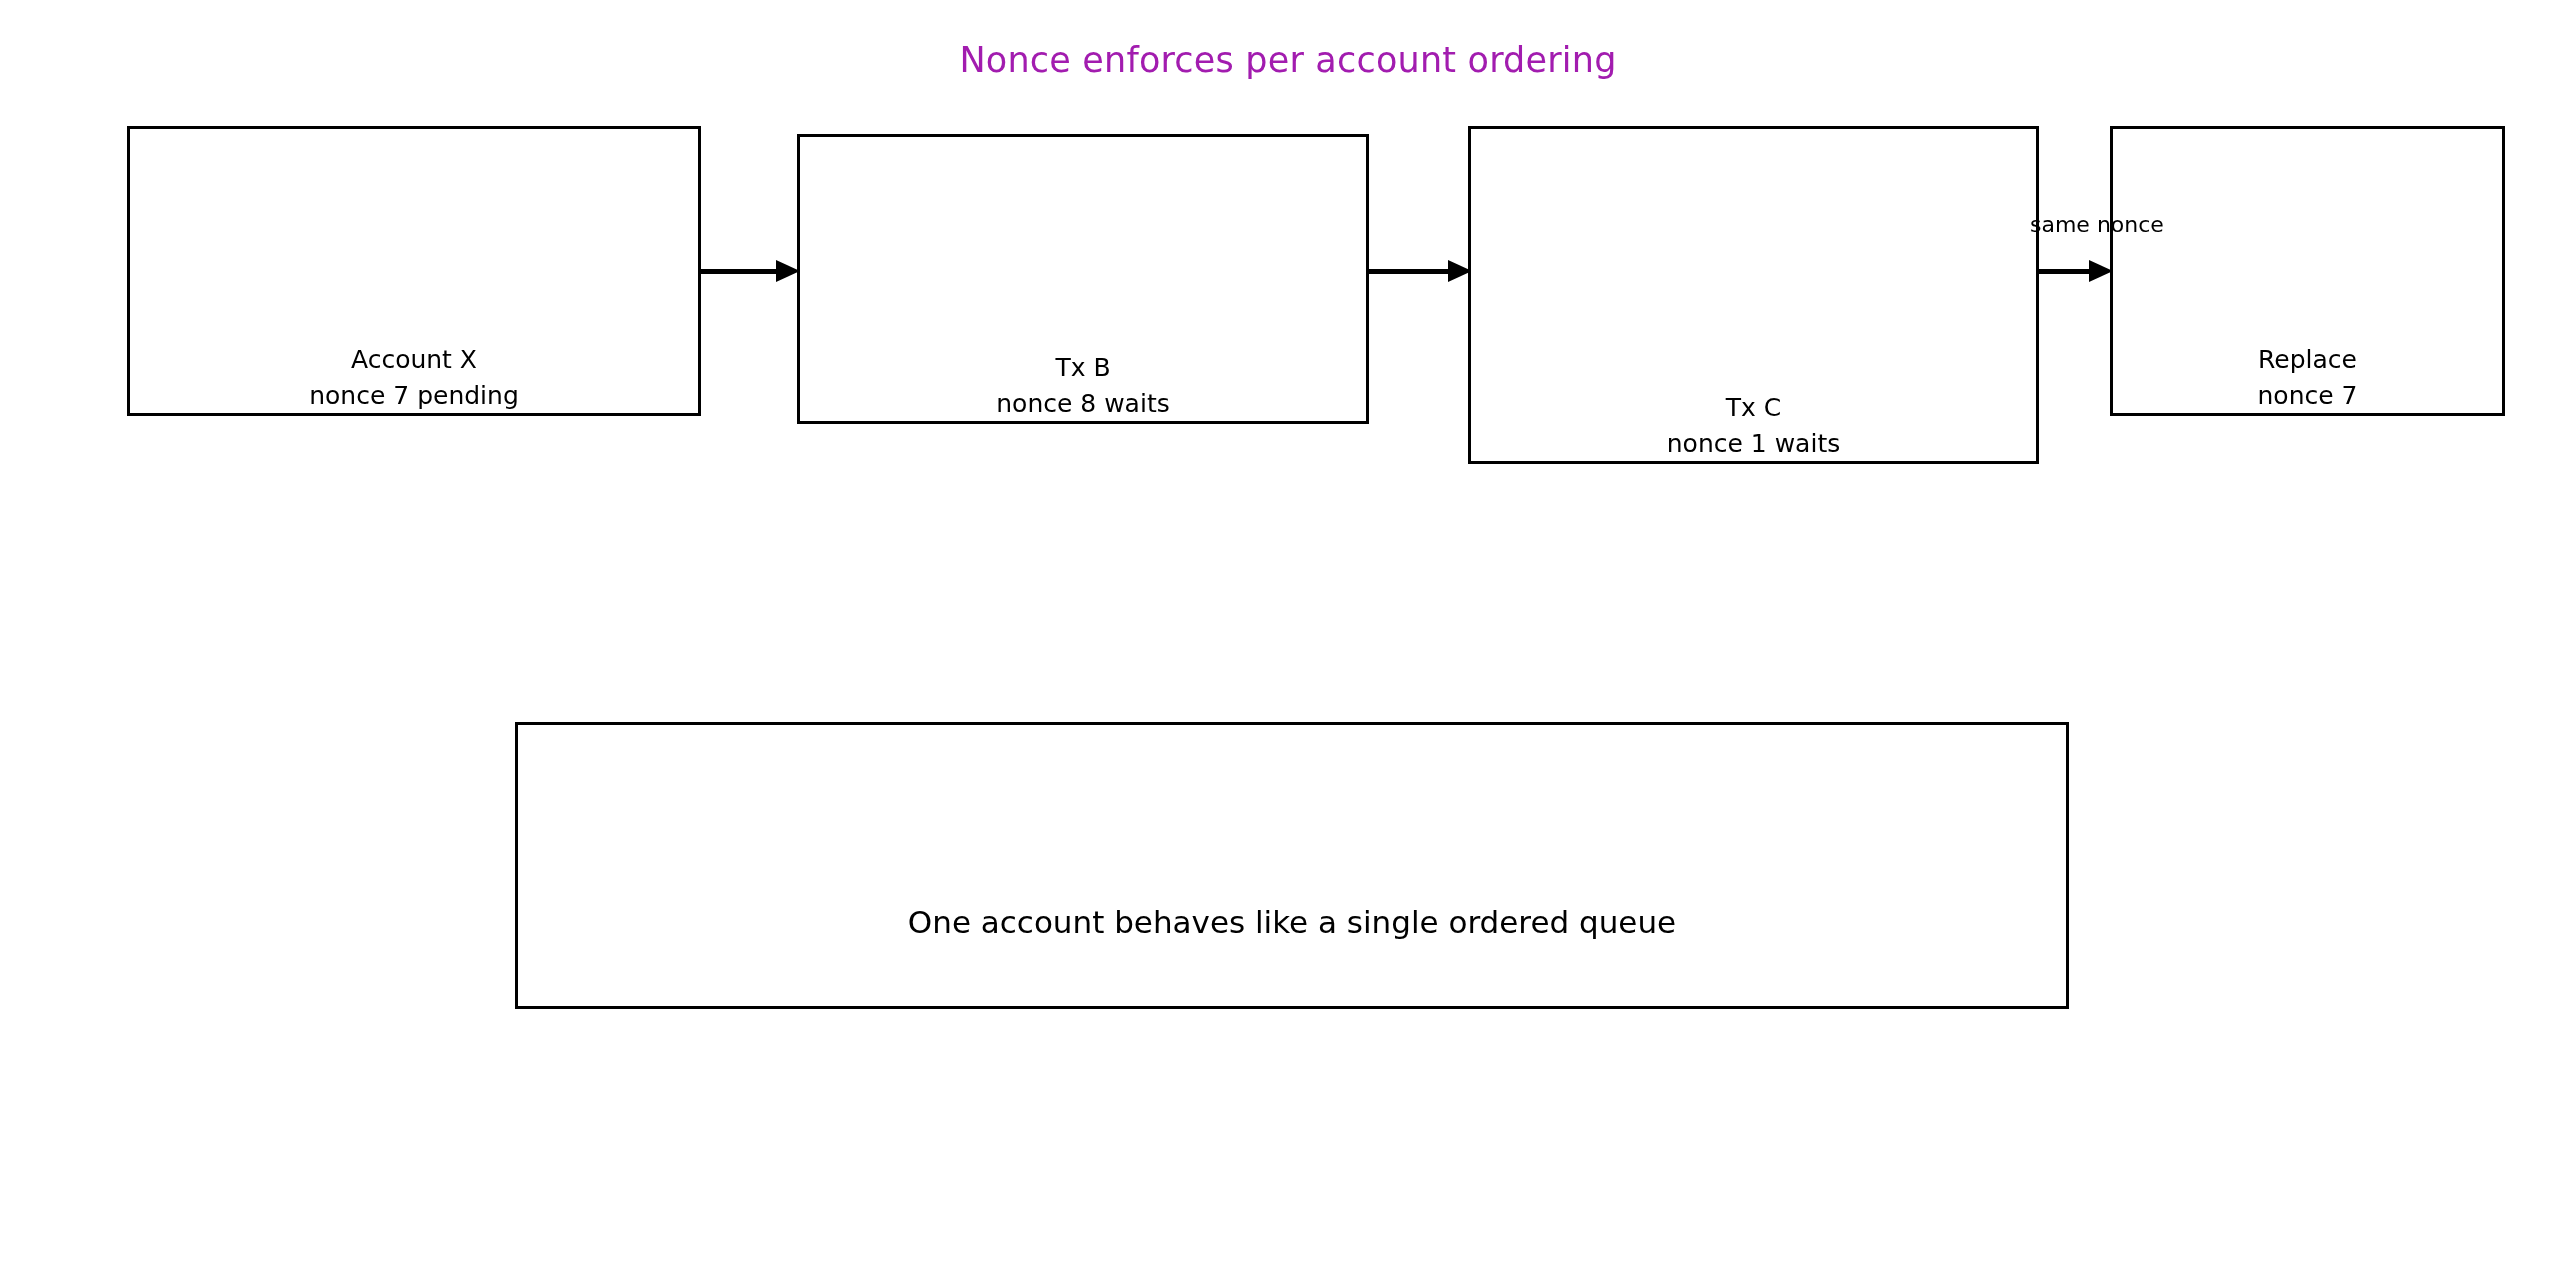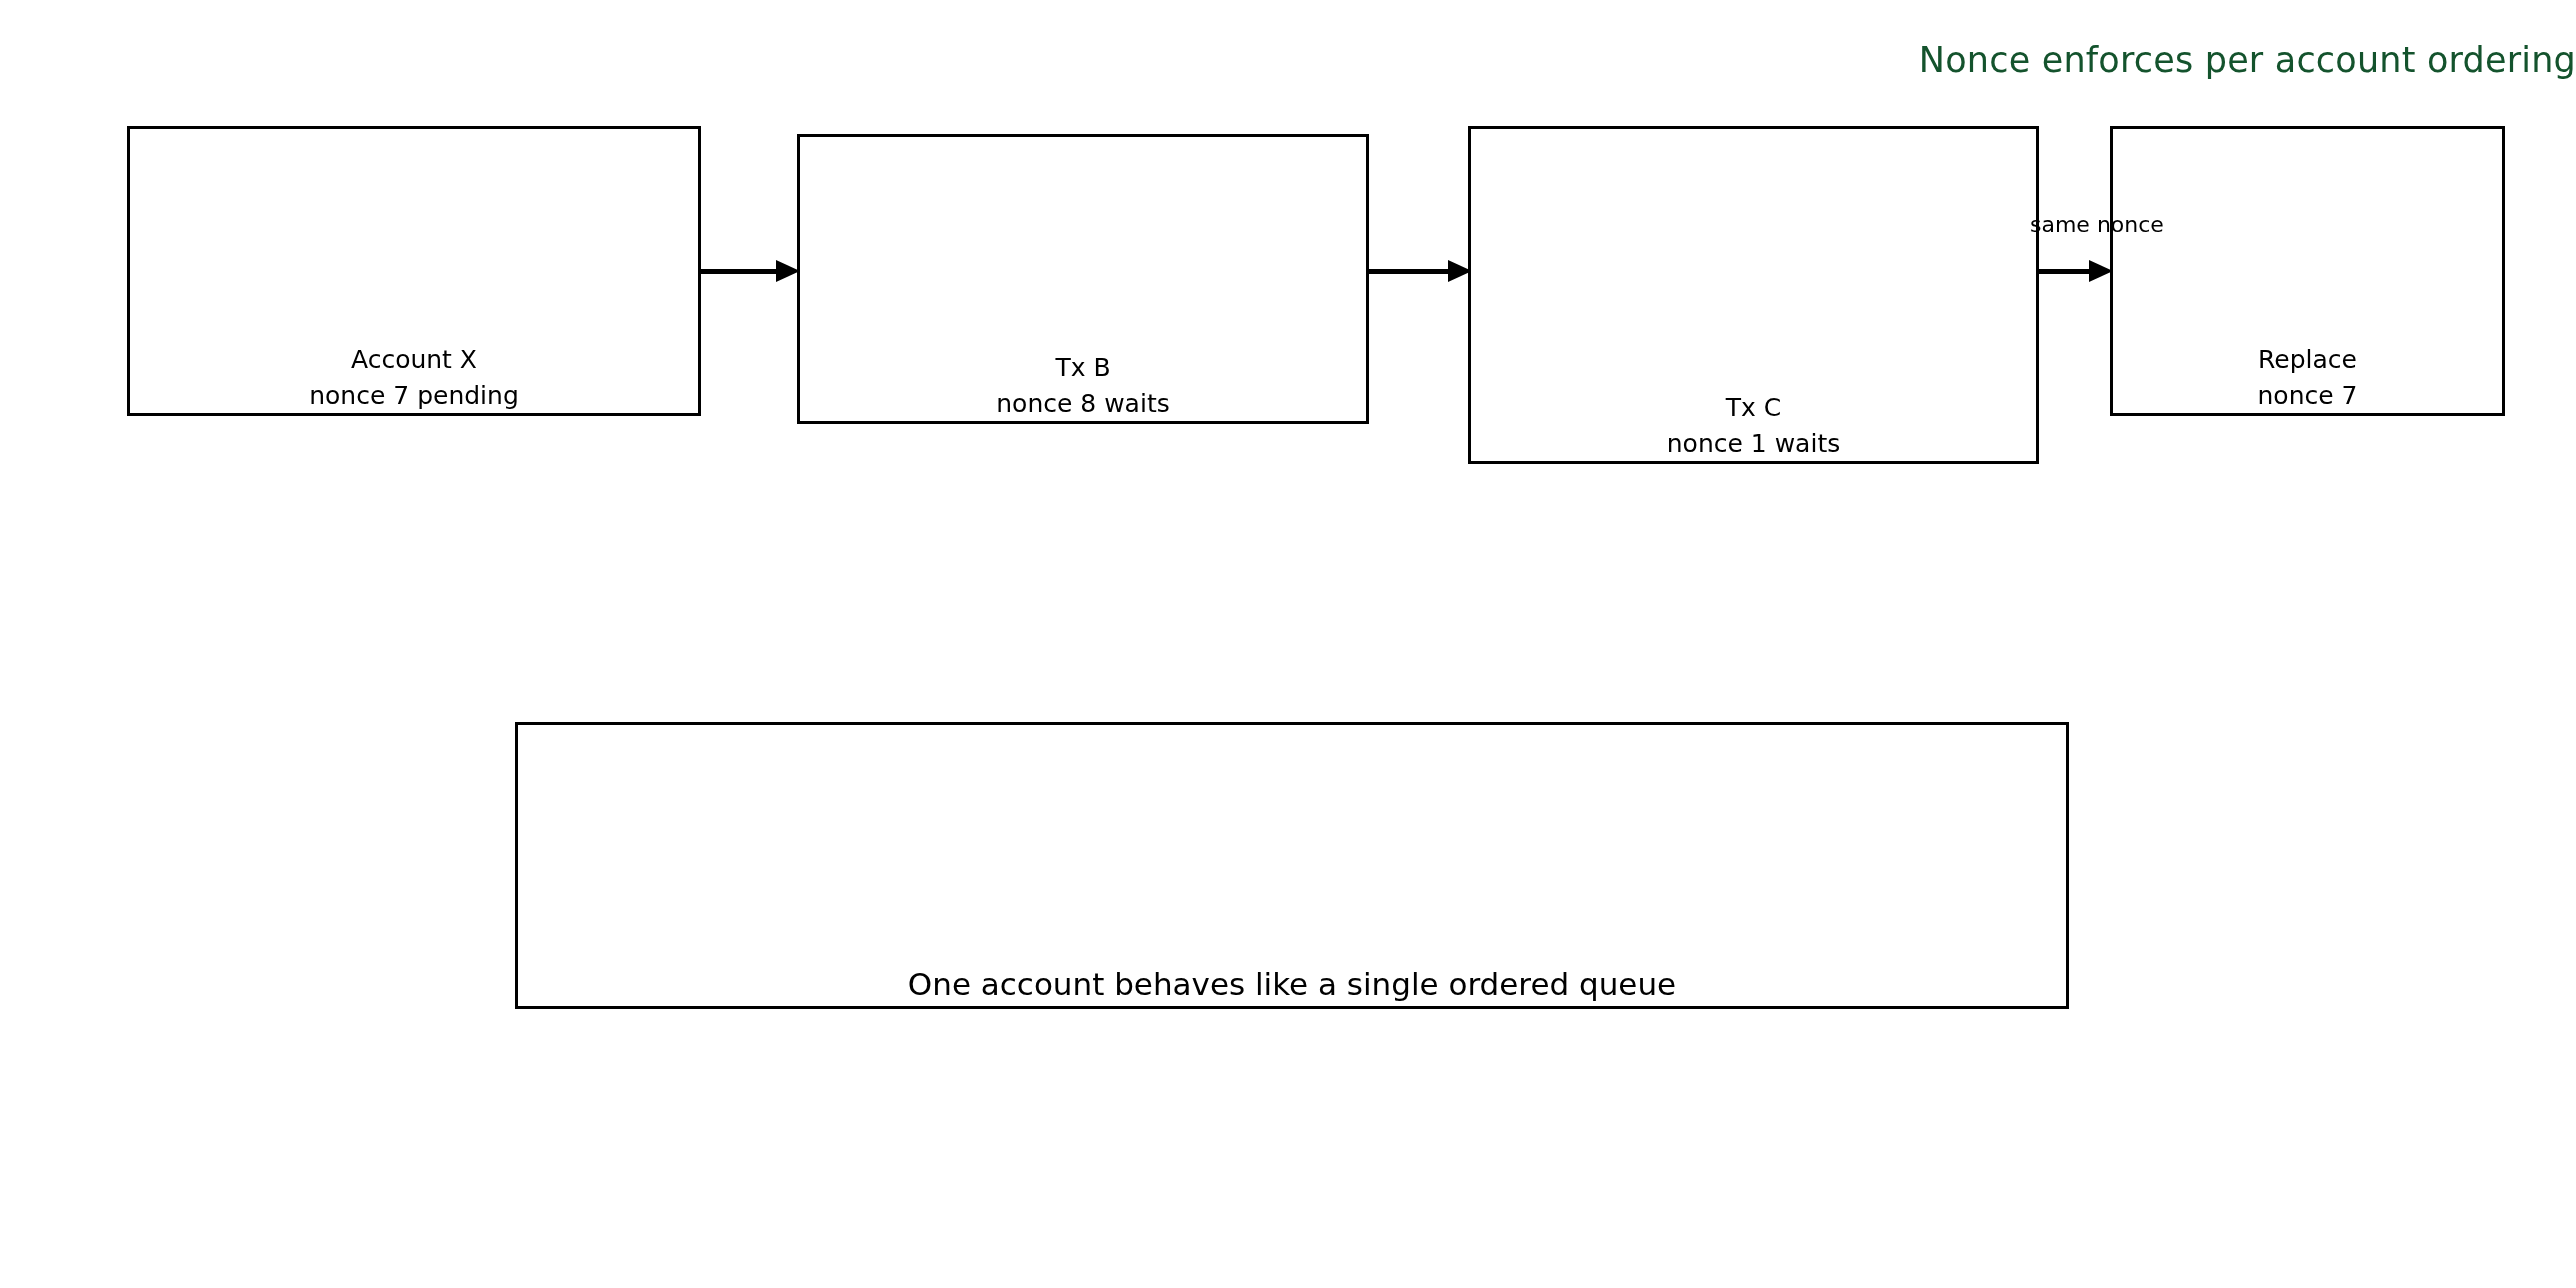--- a/index.html
+++ b/index.html
@@ -16,23 +16,23 @@
     font-family: "DejaVu Sans", "Liberation Sans", sans-serif;
     overflow: hidden;
   }
 
   
   .diagram-title {
     position: absolute;
     left: 0;
     top: 40px;
     width: 2576px;
-    text-align: right;
+    text-align: center;
     font-size: 35px;
-    color: #14532d;
+    color: #a21caf;
     letter-spacing: 0.2px;
     white-space: nowrap;
   }
 
   
   .node {
     position: absolute;
     box-sizing: border-box;
     border: 3.7px solid #000000;
     background: #ffffff;
@@ -55,21 +55,21 @@
   #node-tx-b       { left: 797px;  top: 126px; width: 572px; height: 290px; margin-top: 8px; }
   #node-tx-c       { left: 1468px; top: 126px; width: 571px; height: 338px; }
   #node-replace    { left: 2110px; top: 126px; width: 395px; height: 290px; }
 
   #node-summary {
     left: 515px;
     top: 722px;
     width: 1554px;
     height: 287px;
     font-size: 31px;
-    justify-content: flex-end;
+    justify-content: center;
     padding-top: 114px;
   }
 
   
   .edge {
     position: absolute;
     height: 37px;
     z-index: 1;
   }
   .edge .shaft {

